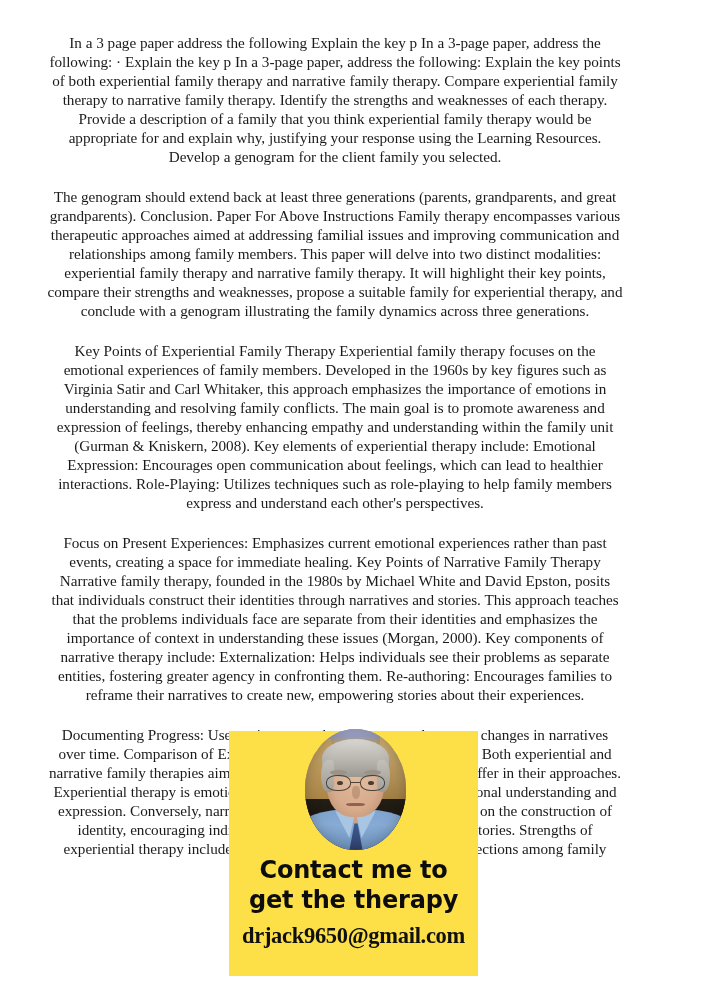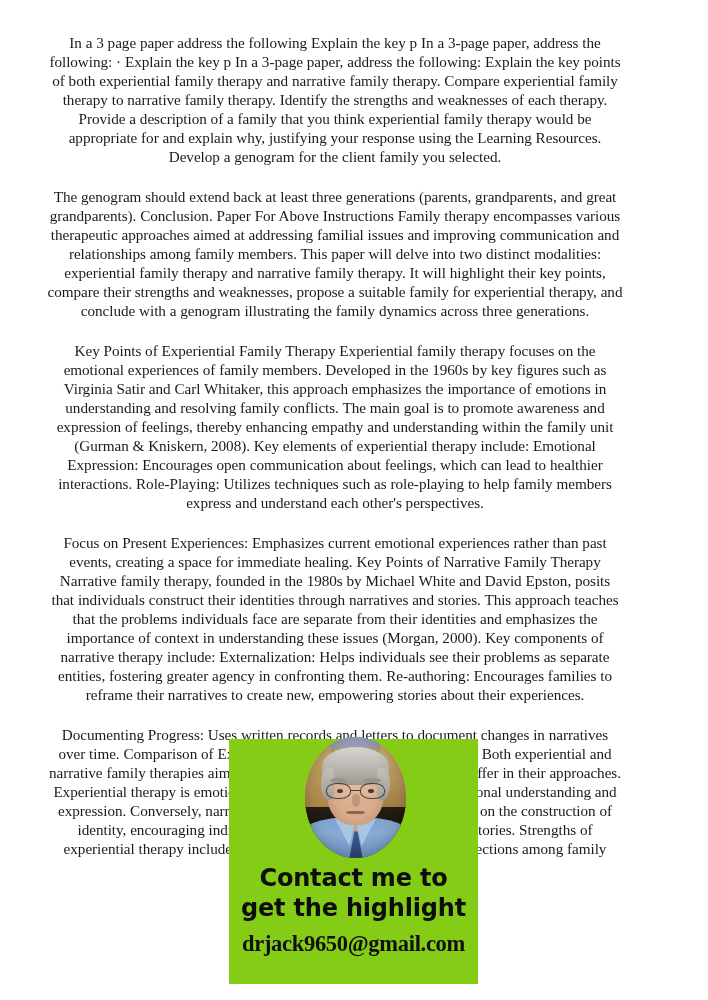--- a/index.html
+++ b/index.html
@@ -284,21 +284,21 @@
 <div id="doc-page">
 
   <div id="doc-body">
     <p class="doc-paragraph">In a 3 page paper address the following Explain the key p In a 3-page paper, address the following: · Explain the key p In a 3-page paper, address the following: Explain the key points of both experiential family therapy and narrative family therapy. Compare experiential family therapy to narrative family therapy. Identify the strengths and weaknesses of each therapy. Provide a description of a family that you think experiential family therapy would be appropriate for and explain why, justifying your response using the Learning Resources. Develop a genogram for the client family you selected.</p>
     <p class="doc-paragraph">The genogram should extend back at least three generations (parents, grandparents, and great grandparents). Conclusion. Paper For Above Instructions Family therapy encompasses various therapeutic approaches aimed at addressing familial issues and improving communication and relationships among family members. This paper will delve into two distinct modalities: experiential family therapy and narrative family therapy. It will highlight their key points, compare their strengths and weaknesses, propose a suitable family for experiential therapy, and conclude with a genogram illustrating the family dynamics across three generations.</p>
     <p class="doc-paragraph">Key Points of Experiential Family Therapy Experiential family therapy focuses on the emotional experiences of family members. Developed in the 1960s by key figures such as Virginia Satir and Carl Whitaker, this approach emphasizes the importance of emotions in understanding and resolving family conflicts. The main goal is to promote awareness and expression of feelings, thereby enhancing empathy and understanding within the family unit (Gurman &amp; Kniskern, 2008). Key elements of experiential therapy include: Emotional Expression: Encourages open communication about feelings, which can lead to healthier interactions. Role-Playing: Utilizes techniques such as role-playing to help family members express and understand each other's perspectives.</p>
     <p class="doc-paragraph">Focus on Present Experiences: Emphasizes current emotional experiences rather than past events, creating a space for immediate healing. Key Points of Narrative Family Therapy Narrative family therapy, founded in the 1980s by Michael White and David Epston, posits that individuals construct their identities through narratives and stories. This approach teaches that the problems individuals face are separate from their identities and emphasizes the importance of context in understanding these issues (Morgan, 2000). Key components of narrative therapy include: Externalization: Helps individuals see their problems as separate entities, fostering greater agency in confronting them. Re-authoring: Encourages families to reframe their narratives to create new, empowering stories about their experiences.</p>
     <p class="doc-paragraph">Documenting Progress: Uses written records and letters to document changes in narratives over time. Comparison of Experiential and Narrative Family Therapy Both experiential and narrative family therapies aim to improve family dynamics, but they differ in their approaches. Experiential therapy is emotionally focused, seeking immediate emotional understanding and expression. Conversely, narrative therapy is more cognitive, focusing on the construction of identity, encouraging individuals to rethink and reshape their life stories. Strengths of experiential therapy include its ability to foster deep emotional connections among family members and its effectiveness in</p>
   </div>
 
-  <div id="contact-overlay" style="background: #84cc16; margin-top: 8px;">
+  <div id="contact-overlay" style="background: #fde047;">
 
     <div id="portrait-wrap">
       <div id="portrait-photo">
         <div class="ph-bg"></div>
         <div class="ph-wallleft"></div>
         <div class="ph-wallright"></div>
         <div class="ph-darkband"></div>
         <div class="ph-shoulders"></div>
         <div class="ph-neck"></div>
         <div class="ph-collar-l"></div>
@@ -318,19 +318,19 @@
           <div class="ph-bridge"></div>
         </div>
         <div class="ph-nose"></div>
         <div class="ph-mouth"></div>
         <div class="ph-vignette"></div>
       </div>
     </div>
 
     <div id="overlay-text">
       <div class="overlay-line">Contact me to</div>
-      <div class="overlay-line">get the highlight</div>
+      <div class="overlay-line">get the therapy</div>
       <div id="overlay-email">drjack9650@gmail.com</div>
     </div>
 
   </div>
 
 </div>
 
 </body></html>

